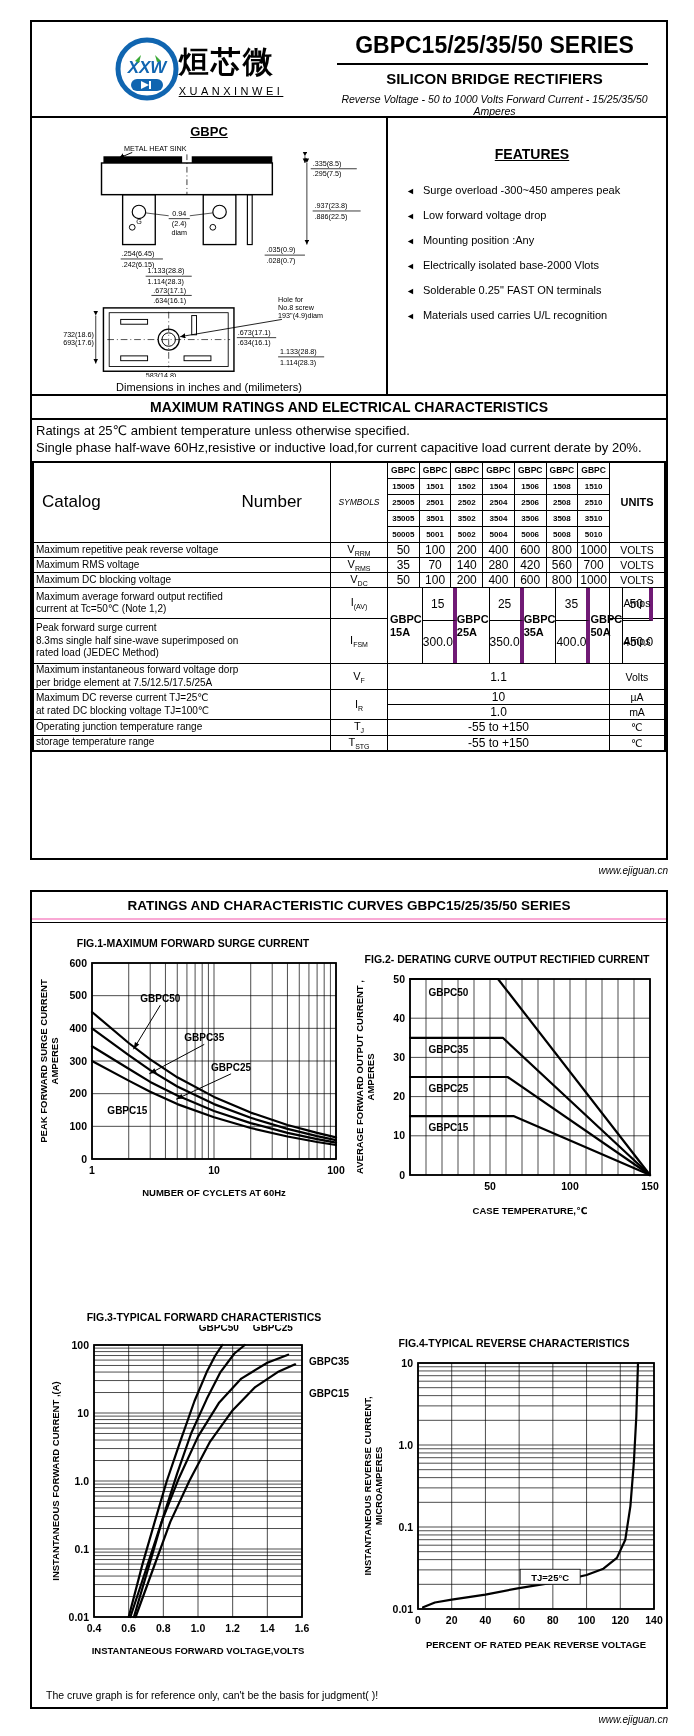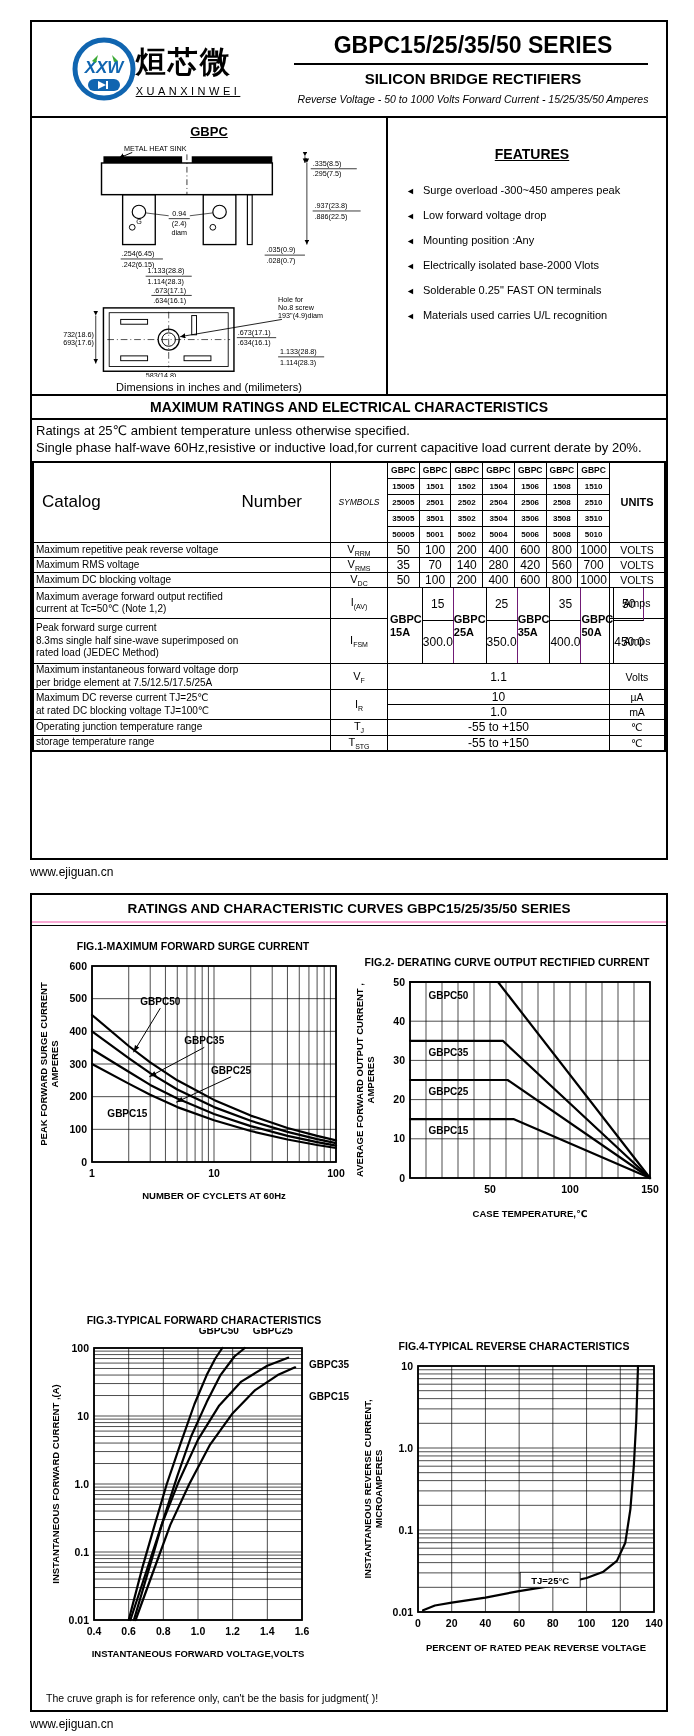--- a/index.html
+++ b/index.html
@@ -2,21 +2,21 @@
 <html><head>
 <meta charset="utf-8">
 <style>
   html,body{margin:0;padding:0;background:#fff;color:#000;
     font-family:"Liberation Sans","DejaVu Sans",sans-serif;}
   .sheet{width:694px;box-sizing:border-box;padding:20px 26px 0 30px;}
   .page{border:2px solid #000;background:#fff;box-sizing:border-box;}
   
   .page1{height:840px;display:flex;flex-direction:column;}
   .p1-header{display:flex;border-bottom:2px solid #000;height:94px;}
-  .logo-wrap{width:248px;display:flex;align-items:center;justify-content:center;}
+  .logo-wrap{width:248px;display:flex;align-items:center;justify-content:center;margin-left:43px;}
   .logo-cjk{font-size:30px;font-weight:bold;letter-spacing:2px;}
   .logo-en{font-size:11px;letter-spacing:3.5px;margin-top:2px;text-decoration:underline;}
   .title-wrap{flex:1;text-align:center;padding-top:10px;}
   .doc-title{font-size:23px;font-weight:bold;}
   .title-rule{border-top:2px solid #000;margin:4px 18px 5px 14px;}
   .doc-subtitle{font-size:15px;font-weight:bold;}
   .doc-tagline{font-size:10.5px;font-style:italic;margin-top:6px;}
   .p1-mid{display:flex;border-bottom:2px solid #000;height:276px;}
   .pkg-col{width:356px;border-right:2px solid #000;text-align:center;padding-top:4px;box-sizing:border-box;}
   .pkg-title{font-size:13px;font-weight:bold;text-decoration:underline;margin:2px 0 0 0;}
@@ -36,26 +36,26 @@
   td.val{font-size:12px;text-align:center;}
   td.unit{font-size:10.5px;text-align:center;width:50px;}
   td.cat-label{width:292px;font-size:17px;}
   .cat-inner{display:flex;justify-content:space-between;padding:0 26px 0 6px;gap:32px;}
   td.sym-h{font-size:8.5px;font-style:italic;text-align:center;width:52px;}
   td.units-h{font-size:11px;font-weight:bold;text-align:center;width:50px;}
   td.cat-gbpc{font-size:8.5px;font-weight:bold;text-align:center;height:15px;}
   td.cat-num{font-size:8px;font-weight:bold;text-align:center;height:15px;}
   td.gridhost{padding:0;}
   .surge-grid{display:grid;grid-template-columns:repeat(8,1fr);grid-template-rows:33px 42px;}
-  .sg{border-right:1px solid #701a75;display:flex;align-items:center;justify-content:center;font-size:12px;}
+  .sg{border-right:4px solid #701a75;display:flex;align-items:center;justify-content:center;font-size:12px;}
   .sg:nth-last-child(1){border-right:none;}
   .sg-name{grid-row:1/3;flex-direction:column;font-weight:bold;font-size:11px;line-height:1.2;border-right:1px solid #000;}
   .sg-iav{border-bottom:1px solid #000;}
   .p1-spacer{flex:1;}
-  .page-footer{text-align:left;font-size:12px;margin:5px 0 14px 0;}
+  .page-footer{text-align:right;font-size:10px;margin:5px 0 14px 0;font-style:italic;}
   
   .page2{min-height:792px;padding:0 0 6px 0;}
   .p2-titlebar{font-size:13.5px;font-weight:bold;text-align:center;padding:6px 0 5px 0;border-bottom:2px solid #f9a8d4;}
   .p2-titlebar-line{border-top:1.5px solid #000;margin-top:2px;}
   .charts-row{display:flex;justify-content:space-between;padding:0 4px;}
   .charts-row1{margin-top:14px;}
   .charts-row2{margin-top:88px;margin-left:12px;}
   .chart-block{}
   .chart-title{font-size:10.5px;font-weight:bold;text-align:center;margin-bottom:2px;}
   .cb-fig2{margin-top:16px;}

